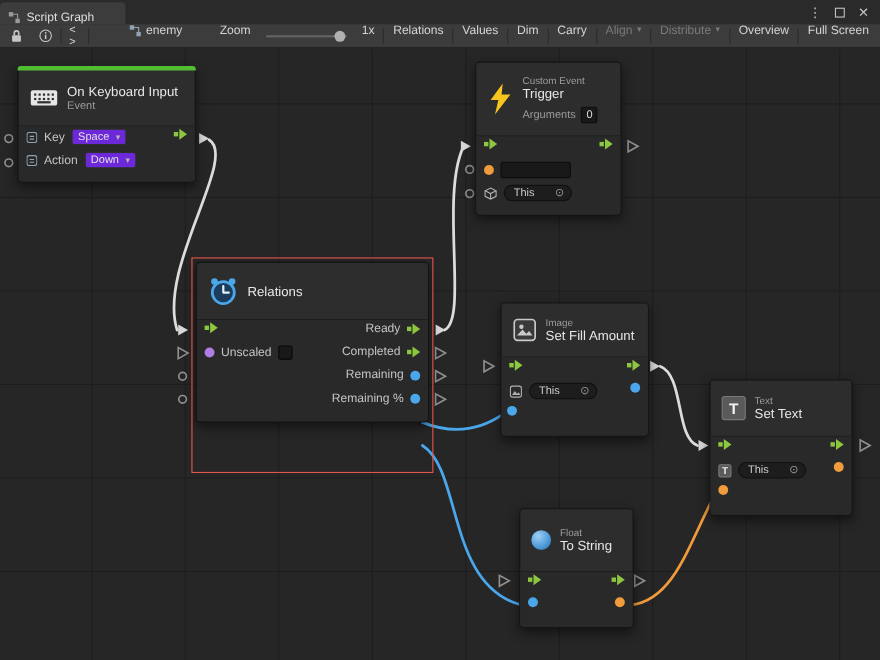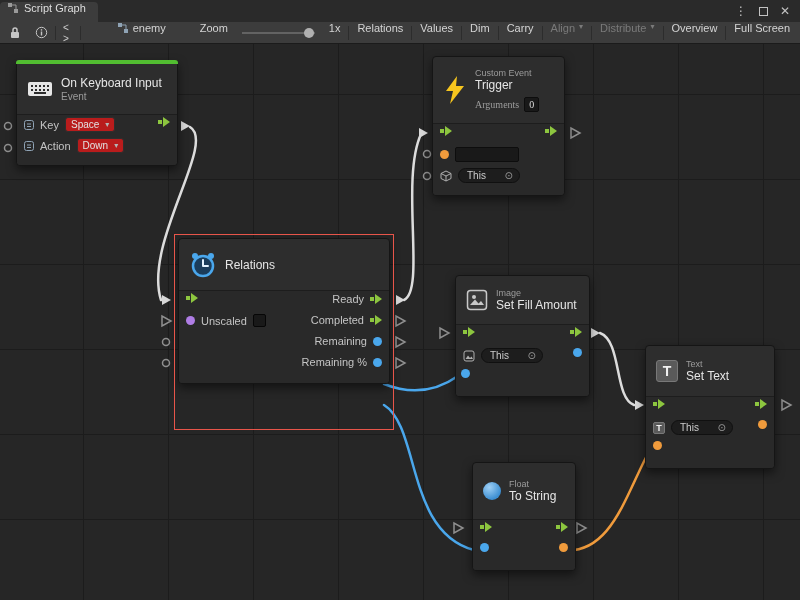--- a/index.html
+++ b/index.html
@@ -1,21 +1,21 @@
 <!DOCTYPE html>
 <html><head>
 <meta charset="utf-8">
 <style>
   * { margin:0; padding:0; box-sizing:border-box; }
   html,body { width:800px; height:600px; overflow:hidden; }
   body { font-family:"Liberation Sans","DejaVu Sans",sans-serif; background:#262626; position:relative; color:#c8c8c8; }
 
   
   .tabbar { position:absolute; top:0; left:0; right:0; height:22px; background:#2a2a2a; display:flex; align-items:flex-end; z-index:10; }
-  .tab { height:20px; background:#3c3c3c; border-radius:4px 4px 0 0; display:flex; align-items:flex-start; gap:5px; padding:0 12px 0 7px; font-size:11px; color:#dedede; }
+  .tab { height:20px; background:#3c3c3c; border-radius:4px 4px 0 0; display:flex; align-items:flex-end; gap:5px; padding:0 28px 0 7px; font-size:11px; color:#dedede; }
   .win-controls { margin-left:auto; display:flex; align-items:center; gap:12px; padding-right:10px; height:22px; color:#c2c2c2; }
   .win-controls .glyph { font-size:12px; line-height:22px; }
   .box-icon { width:9px; height:9px; border:1px solid #c2c2c2; }
 
   
   .toolbar { position:absolute; top:22px; left:0; right:0; height:22px; background:#3c3c3c; border-bottom:1px solid #1b1b1b; display:flex; align-items:center; font-size:11px; color:#d4d4d4; z-index:10; padding:0 2px; }
   .tbtn { padding:0 8px; height:22px; display:flex; align-items:flex-start; gap:4px; white-space:nowrap; }
   .ticonbtn { padding:0 7px; height:22px; display:flex; align-items:center; }
   .tsep { width:1px; height:14px; background:#2c2c2c; flex:none; }
   .disabled { color:#7a7a7a; }
@@ -44,21 +44,21 @@
 
   .flow-arrow { display:flex; align-items:center; flex:none; }
   .flow-arrow .tail { width:4px; height:4px; background:#8dc63f; }
   .flow-arrow .tri { width:0; height:0; border-top:5px solid transparent; border-bottom:5px solid transparent; border-left:7px solid #8dc63f; margin-left:1px; }
 
   .dot { width:9px; height:9px; border-radius:50%; flex:none; }
   .dot.blue { background:#4aa7ec; }
   .dot.orange { background:#f09b3c; }
   .dot.purple { background:#af7de5; }
 
-  .enum { background:#b91c1c; border:1px solid #2e2e2e; border-radius:3px; height:15px; display:flex; align-items:center; gap:6px; padding:0 5px; font-size:10px; color:#e2e2e2; }
+  .enum { background:#6d28d9; border:1px solid #2e2e2e; border-radius:3px; height:15px; display:flex; align-items:center; gap:6px; padding:0 5px; font-size:10px; color:#e2e2e2; }
   .objpill { background:#1d1d1d; border:1px solid #101010; border-radius:8px; height:15px; display:flex; align-items:center; justify-content:space-between; gap:8px; padding:0 6px 0 8px; font-size:10px; color:#cccccc; min-width:62px; }
   .target { font-size:10px; color:#9a9a9a; line-height:1; }
   .field { background:#191919; border:1px solid #0d0d0d; border-radius:2px; height:15px; min-width:15px; padding:0 3px; font-size:10px; color:#dddddd; display:flex; align-items:center; justify-content:center; }
   .field.wide { width:64px; justify-content:flex-start; }
   .checkbox { width:13px; height:13px; background:#191919; border:1px solid #060606; border-radius:2px; flex:none; }
 
   .event-strip { height:4px; background:#52bd31; border-radius:3px 3px 0 0; margin:-1px -1px 0 -1px; }
   .sel-outline { position:absolute; z-index:3; border:1px solid #e8554a; pointer-events:none; }
   .mini-icon { flex:none; display:flex; align-items:center; justify-content:center; }
   .ticon { width:22px; height:22px; background:#5a5a5a; border:1px solid #787878; border-radius:3px; color:#f0f0f0; font-weight:bold; font-size:14px; display:flex; align-items:center; justify-content:center; flex:none; }
@@ -258,21 +258,21 @@
 <div class="node" style="left:432px; top:56px; width:133px;">
   <div class="node-header" style="height:66px; align-items:center;">
     <span class="mini-icon">
       <svg width="24" height="30" viewBox="0 0 24 30">
           <polygon points="14,1 3,16 10,16 7,29 21,11 13,11" fill="#f6c51e"></polygon>
         </svg>
     </span>
     <div>
       <div class="node-cat">Custom Event</div>
       <div class="node-title">Trigger</div>
-      <div class="pgroup" style="margin-top:5px; gap:5px;font-family:Liberation Serif, serif;">
+      <div class="pgroup" style="margin-top:5px; gap:5px;">
         <span class="node-sub" style="margin-top:0;">Arguments</span>
         <span class="field">0</span>
       </div>
     </div>
   </div>
   <div class="node-body">
     <div class="prow">
       <span class="flow-arrow">
           <span class="tail"></span>
           <span class="tri"></span>

